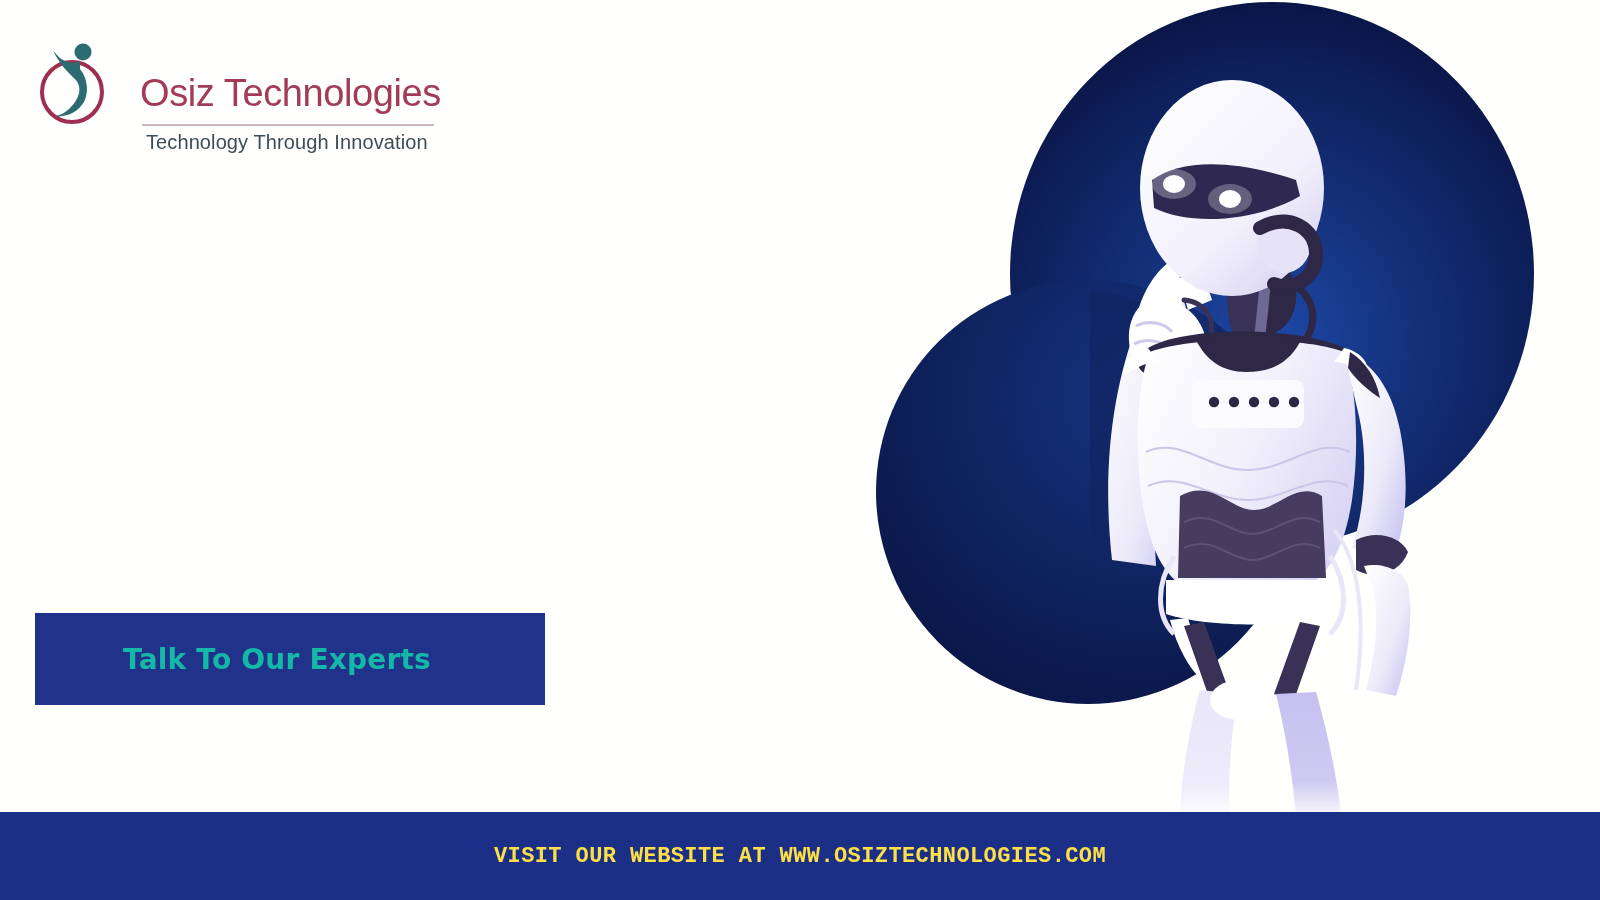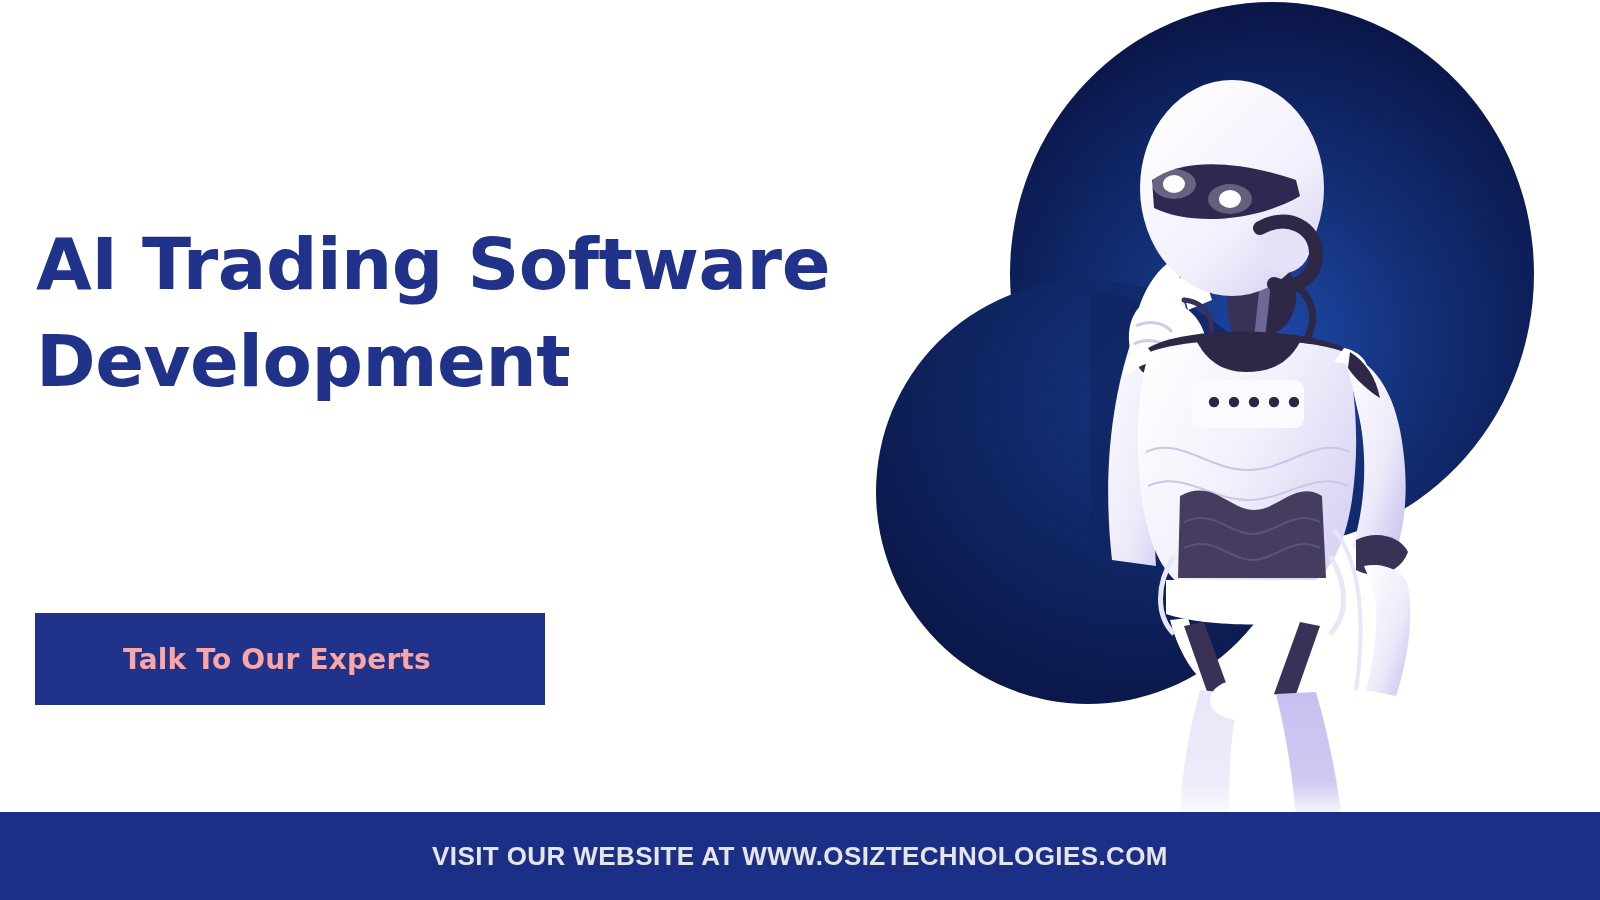--- a/index.html
+++ b/index.html
@@ -115,45 +115,45 @@
     background: #20328a;
     border: none;
     cursor: pointer;
     display: flex;
     align-items: center;
     padding: 0;
   }
   #cta-label {
     display: block;
     margin-left: 88px;
-    color: #fca5a5;
+    color: #14b8a6;
     font-family: "DejaVu Sans", sans-serif;
     font-size: 28px;
     font-weight: bold;
     letter-spacing: 0.2px;
     white-space: nowrap;
   }
 
   
   #footer-bar {
     position: absolute;
     left: 0;
     top: 812px;
     width: 1600px;
     height: 88px;
     background: #1b2f86;
     display: flex;
     align-items: center;
     justify-content: center;
   }
   #footer-text {
-    font-family: Liberation Sans, sans-serif;
-    font-size: 26px;
+    font-family: Liberation Mono, monospace;
+    font-size: 22px;
     font-weight: bold;
-    color: #e5e5e5;
+    color: #fde047;
     letter-spacing: 0.4px;
     white-space: nowrap;
   }
 </style>
 </head>
 <body>
 
 <div id="banner">
 
   <div id="artwork">
@@ -423,25 +423,33 @@
 
         <g>
           <path d="M 440 690 C 426 742 420 790 420 820 L 470 820 C 468 786 470 740 478 694 Z" fill="url(#legFade)"></path>
           <path d="M 516 694 C 528 742 534 790 536 820 L 582 820 C 578 786 570 740 556 692 Z" fill="url(#legFade2)"></path>
           <ellipse cx="480" cy="700" rx="30" ry="20" fill="#ffffff"></ellipse>
         </g>
       </g>
     </svg>
   </div>
 
-
-  <h1 id="headline">
-    <span class="hl-line">AI Trading Software</span>
-    <span class="hl-line">Development</span>
-  </h1>
+  <div id="logo-block">
+    <div id="logo-mark">
+      <svg width="76" height="92" viewBox="0 0 76 92" xmlns="http://www.w3.org/2000/svg">
+        <circle cx="36" cy="56" r="30" fill="none" stroke="#9e2f50" stroke-width="4"></circle>
+        <circle cx="47" cy="16" r="8.5" fill="#2d6b72"></circle>
+        <path d="M 44 25 C 32 30 22 22 17 14 C 24 30 34 38 40 44 C 46 52 44 62 34 72 C 28 78 22 80 18 80 C 30 82 42 76 48 66 C 54 54 50 40 44 33 Z" fill="#2d6b72"></path>
+      </svg>
+    </div>
+    <div id="logo-wordmark">Osiz Technologies</div>
+    <div id="logo-rule"></div>
+    <div id="logo-tagline">Technology Through Innovation</div>
+  </div>
+
 
 
   <button id="cta-button">
     <span id="cta-label">Talk To Our Experts</span>
   </button>
 
   <div id="footer-bar">
     <span id="footer-text">VISIT OUR WEBSITE AT WWW.OSIZTECHNOLOGIES.COM</span>
   </div>
 

